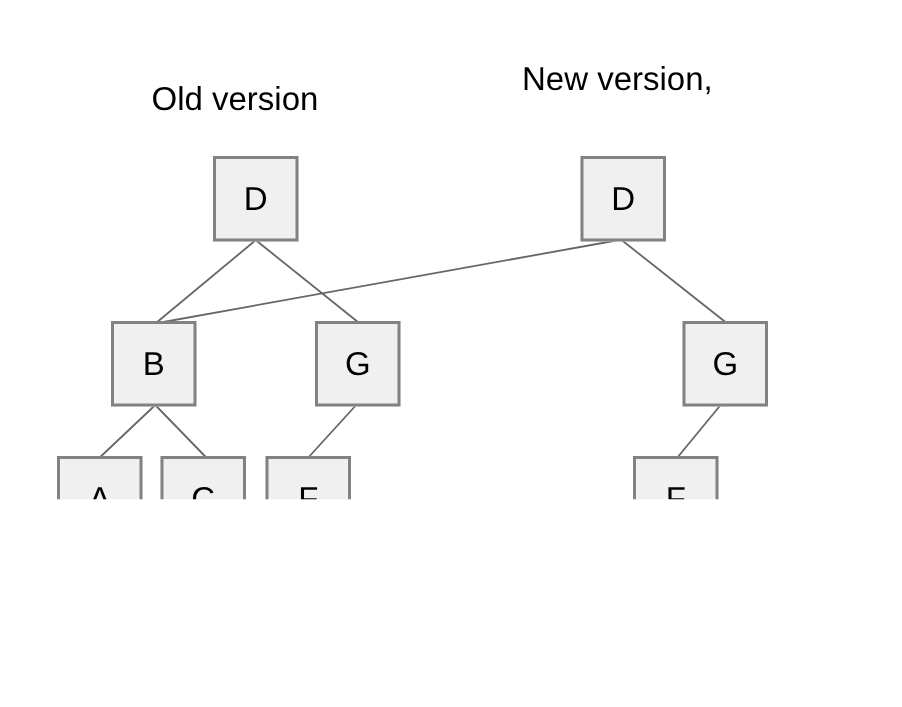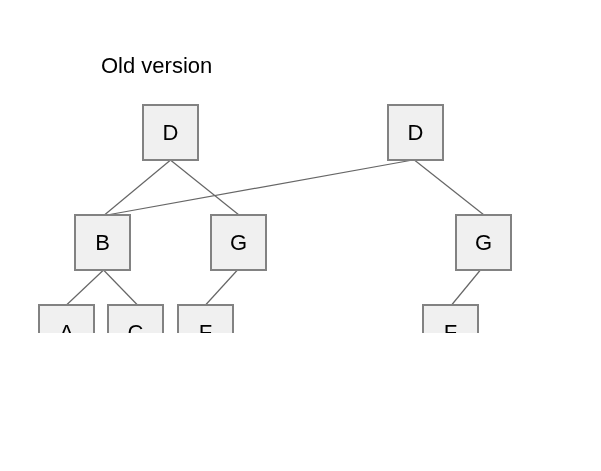--- a/index.html
+++ b/index.html
@@ -49,20 +49,21 @@
   }
 </style>
 </head>
 <body>
 
 <div id="canvas">
 
   <div class="diagram-title" style="left:101px; top:51px;">Old version</div>
 
   <div class="diagram-title" style="left:348px; top:38px;">
+    <div>New version,</div>
   </div>
 
   <svg id="edges-svg" viewBox="0 0 601 471" xmlns="http://www.w3.org/2000/svg">
     <line x1="170" y1="160.5" x2="105" y2="214.5"></line>
     <line x1="171" y1="160.5" x2="239" y2="215"></line>
     <line x1="103" y1="270.5" x2="67" y2="304.5"></line>
     <line x1="104" y1="270.5" x2="137" y2="304.5"></line>
     <line x1="237" y1="270.5" x2="206" y2="304.5"></line>
     <line x1="410" y1="160.5" x2="107" y2="215"></line>
     <line x1="415" y1="160.5" x2="484" y2="215"></line>

